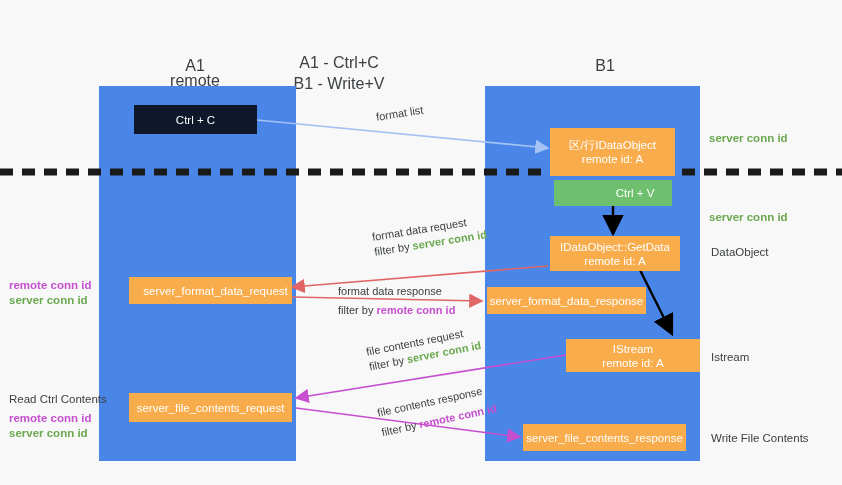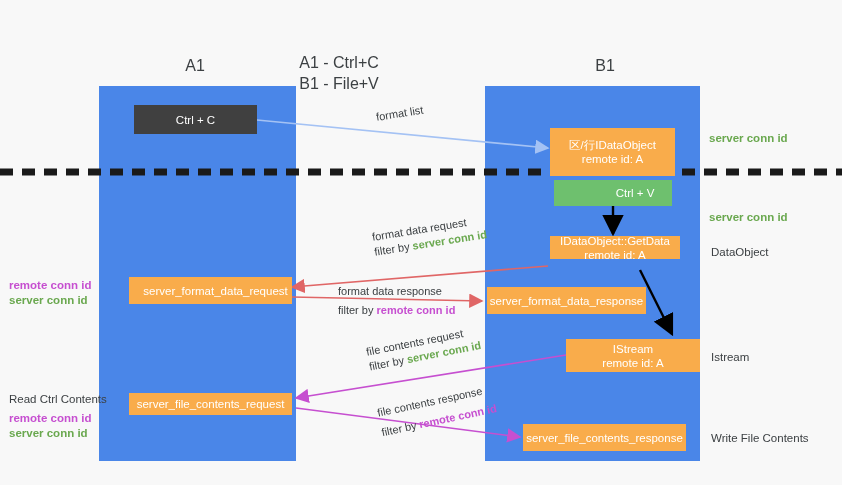--- a/index.html
+++ b/index.html
@@ -24,21 +24,21 @@
   }
   .col-head .l2{display:block;}
 
   .lane{position:absolute;background:#4a86e8;}
 
   .node{
     position:absolute;box-sizing:border-box;
     display:flex;align-items:center;justify-content:center;
     text-align:center;color:#ffffff;font-size:11.5px;line-height:14px;
   }
-  .node.green{background:#404040;}
+  .node.green{background:#0f172a;}
   .node.green2{background:#6ec06e;padding-left:44px;}
   .node.orange{background:#f9ac4b;}
 
   .side-label{
     position:absolute;font-size:11.5px;line-height:15px;
   }
   .side-label.dark{color:#3c4043;}
   .green-t{color:#6aa84f;font-weight:bold;}
   .mag-t{color:#c64fd0;font-weight:bold;}
 
@@ -52,25 +52,26 @@
   .bold-g{color:#6aa84f;font-weight:bold;}
   .bold-m{color:#c64fd0;font-weight:bold;}
 </style>
 </head>
 <body>
 
 <div class="stage">
 
   <div class="title">
     <div>A1 - Ctrl+C</div>
-    <div>B1 - File+V</div>
+    <div>B1 - Write+V</div>
   </div>
 
   <div class="col-head" style="left:125px;top:58px;width:140px;">
     <span>A1</span>
+    <span class="l2">remote</span>
   </div>
   <div class="col-head" style="left:535px;top:58px;width:140px;">
     <span>B1</span>
   </div>
 
   <div class="lane" style="left:99px;top:86px;width:197px;height:375px;"></div>
   <div class="lane" style="left:485px;top:86px;width:215px;height:375px;"></div>
 
   <svg class="layer" viewBox="0 0 842 485">
     <defs>
@@ -102,30 +103,30 @@
 
     <line x1="566" y1="355" x2="296" y2="398" stroke="#c64fd0" stroke-width="1.6" marker-end="url(#mk-mag)"></line>
 
     <line x1="296" y1="408" x2="520" y2="437" stroke="#c64fd0" stroke-width="1.6" marker-end="url(#mk-mag)"></line>
   </svg>
 
   <div class="node green" style="left:134px;top:105px;width:123px;height:29px;">Ctrl + C</div>
 
   <div class="node orange" style="left:129px;top:277px;width:163px;height:27px;padding-left:10px;">server_format_data_request</div>
 
-  <div class="node orange" style="left:129px;top:393px;width:163px;height:22px;">server_file_contents_request</div>
+  <div class="node orange" style="left:129px;top:393px;width:163px;height:29px;">server_file_contents_request</div>
 
   <div class="node orange" style="left:550px;top:128px;width:125px;height:48px;flex-direction:column;">
     <span>区/行IDataObject</span>
     <span>remote id: A</span>
   </div>
 
   <div class="node green2" style="left:554px;top:180px;width:118px;height:26px;">Ctrl + V</div>
 
-  <div class="node orange" style="left:550px;top:236px;width:130px;height:23px;flex-direction:column;">
+  <div class="node orange" style="left:550px;top:236px;width:130px;height:35px;flex-direction:column;">
     <span>IDataObject::GetData</span>
     <span>remote id: A</span>
   </div>
 
   <div class="node orange" style="left:566px;top:339px;width:134px;height:33px;flex-direction:column;">
     <span>IStream</span>
     <span>remote id: A</span>
   </div>
 
   <div class="node orange" style="left:487px;top:287px;width:159px;height:27px;">server_format_data_response</div>

